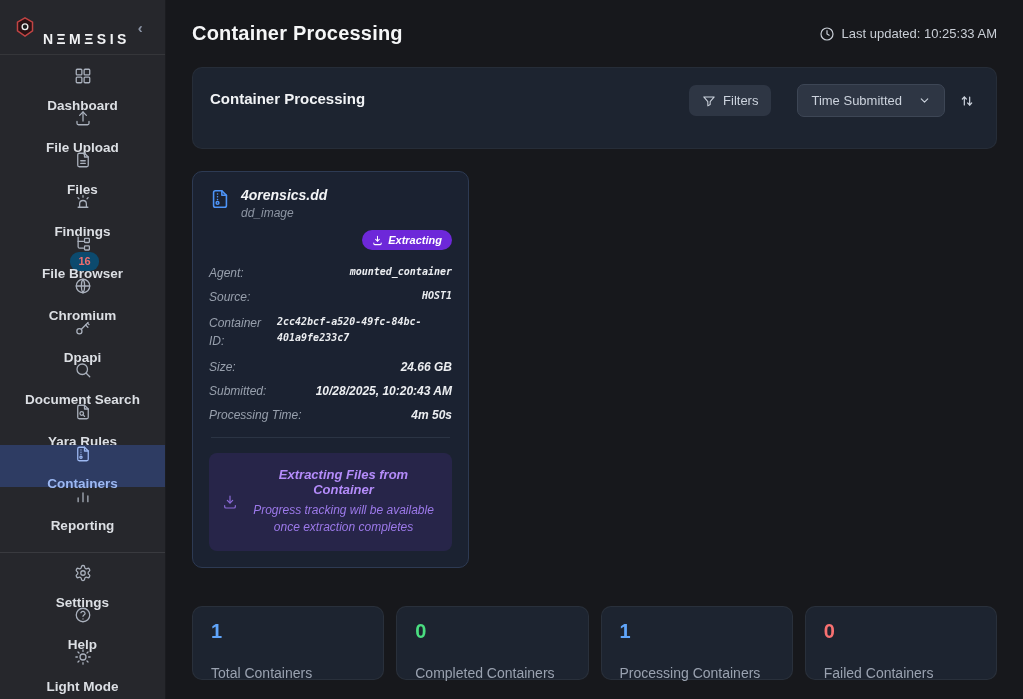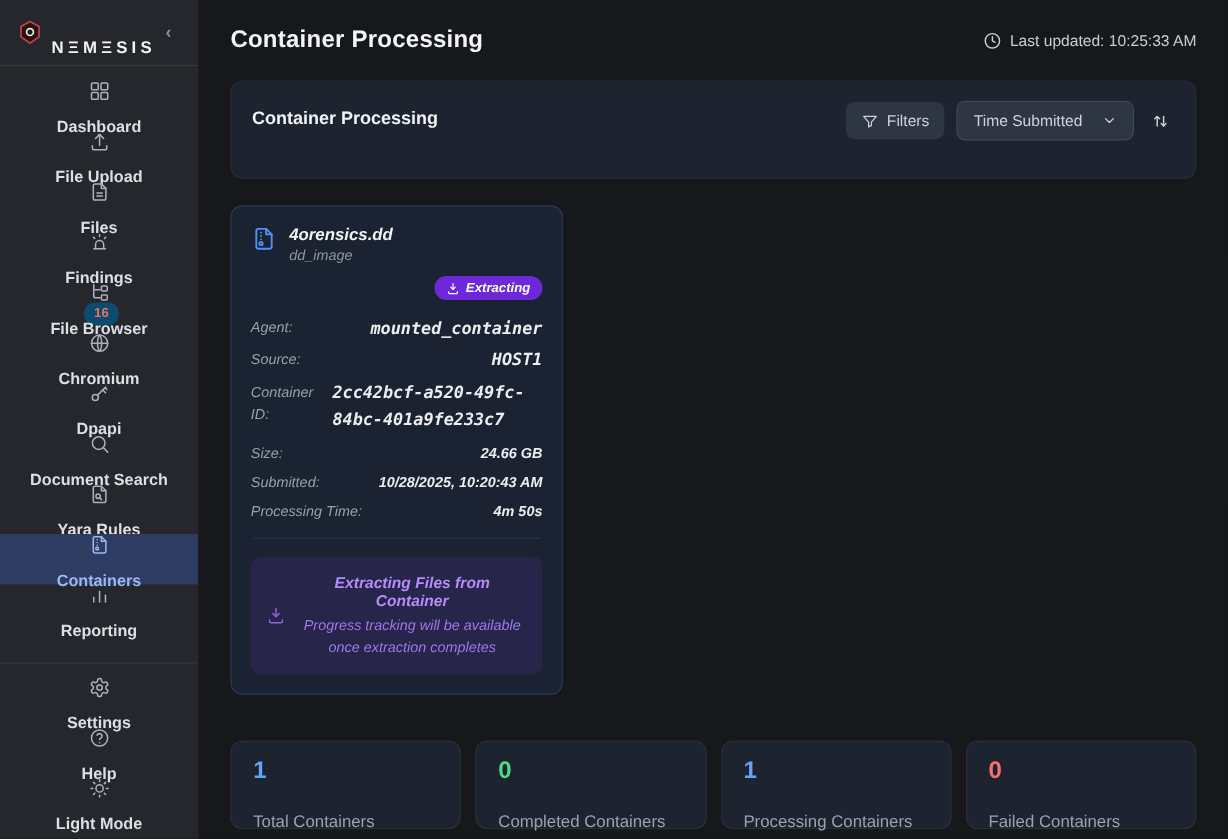--- a/index.html
+++ b/index.html
@@ -65,21 +65,21 @@
     display: flex; align-items: flex-start; justify-content: space-between;
   }
   .panel-title { font-size: 15px; font-weight: 700; color: #f1f3f5; padding-top: 6px; }
   .panel-controls { display: flex; align-items: center; gap: 10px; }
   .btn {
     display: flex; align-items: center; gap: 7px;
     background: #2e3644; color: #ccd3dd; font-size: 13px; font-weight: 500;
     border: none; border-radius: 7px; padding: 8px 13px; cursor: pointer;
     font-family: "Liberation Sans", sans-serif;
   }
-  .select-btn { gap: 16px; border: 1px solid #3d4655; }
+  .select-btn { gap: 16px; border: 1px solid #3d4655; margin-left: 16px; }
   .icon-btn { background: transparent; padding: 6px 4px; }
 
   
   .card {
     width: 277px; background: #1b2231;
     border: 1px solid #2d3a53; border-radius: 10px;
     padding: 15px 16px 16px 16px; margin-bottom: 38px; font-style: italic;
   }
   .card-head { display: flex; align-items: flex-start; gap: 10px; }
   .card-file-icon { color: #4d94f7; margin-top: 1px; }
@@ -87,21 +87,21 @@
   .card-filetype { font-size: 12px; color: #8d95a3; margin-top: 3px; }
   .badge-row { display: flex; justify-content: flex-end; margin: 10px 0 16px 0; }
   .status-badge {
     display: flex; align-items: center; gap: 5px;
     background: #6d28d9; color: #fff; font-size: 11px; font-weight: 600;
     padding: 4px 10px; border-radius: 999px;
   }
   .detail-row { display: flex; justify-content: center; gap: 8px; margin-bottom: 10px; }
   .detail-label { color: #98a0ad; font-size: 12px; flex-shrink: 0; }
   .detail-value { color: #eceef1; font-size: 12px; text-align: right; flex: 1; }
-  .mono { font-family: "DejaVu Sans Mono", monospace; font-size: 14px; font-weight: 700; }
+  .mono { font-family: "DejaVu Sans Mono", monospace; font-size: 10px; font-weight: 700; }
   .id-row .detail-label { max-width: 60px; line-height: 1.5; }
   .id-row .detail-value { text-align: left; line-height: 1.55; word-break: break-word; }
   .card-divider { border-top: 1px solid #2b3444; margin: 15px 2px 15px 2px; }
   .progress-box {
     position: relative;
     background: rgba(124, 58, 237, 0.13);
     border-radius: 8px;
     padding: 14px 18px 14px 44px;
     text-align: center;
   }

